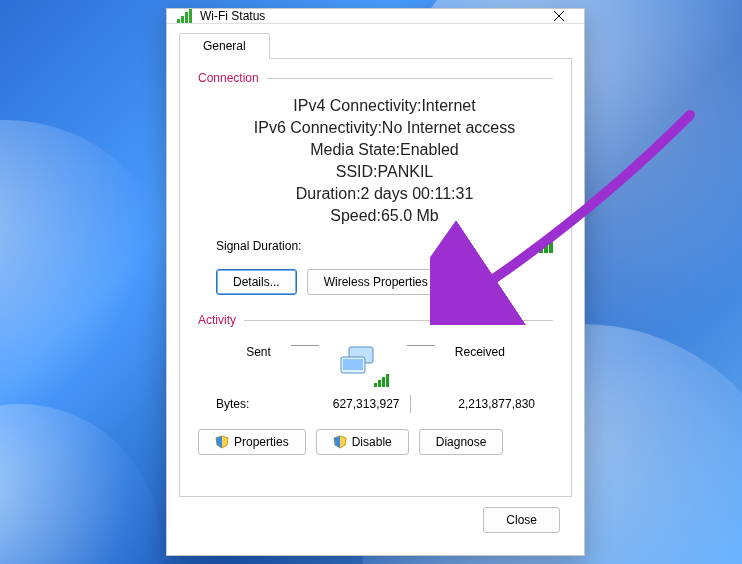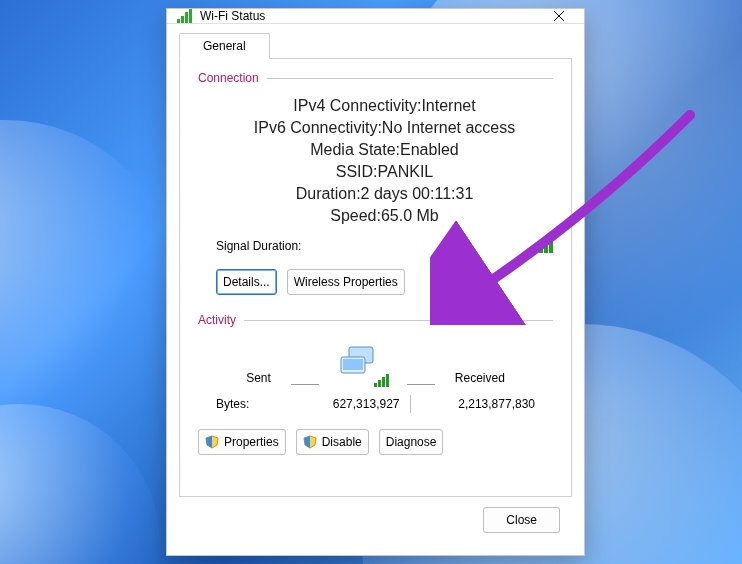--- a/index.html
+++ b/index.html
@@ -108,34 +108,34 @@
   .signal-bars { display: flex; align-items: flex-end; gap: 1px; height: 20px; }
   .signal-bars span { width: 4px; background: #1e9e1e; }
   .signal-bars span:nth-child(1){height:5px}
   .signal-bars span:nth-child(2){height:9px}
   .signal-bars span:nth-child(3){height:13px}
   .signal-bars span:nth-child(4){height:17px}
   .signal-bars span:nth-child(5){height:20px}
 
   .btnrow { display: flex; gap: 10px; margin: 10px 0 6px 18px; }
   .btn {
-    padding: 5px 6px;
+    padding: 5px 16px;
     font-size: 12px;
     background: #fdfdfd;
     border: 1px solid #bfbfbf;
     border-radius: 3px;
     display: inline-flex;
     align-items: center;
     gap: 5px;
     cursor: default;
   }
   .btn.focus { border-color: #2a72c8; box-shadow: inset 0 0 0 1px #7bb2ec; }
 
   .activity-body { padding: 4px 18px 2px 18px; }
-  .sent-recv { display: flex; align-items: flex-end; justify-content: center; gap: 20px; margin: 4px 0 10px 0; }
+  .sent-recv { display: flex; align-items: flex-start; justify-content: center; gap: 20px; margin: 4px 0 10px 0; }
   .sent-recv .lbl { font-size: 12px; }
   .sent-recv .dash { width: 28px; height: 1px; background: #999; }
   .monitor-icon { width: 48px; height: 40px; position: relative; }
   .monitor-icon .sigmini { position: absolute; right: -2px; bottom: -2px; display: flex; gap: 1px; align-items: flex-end;}
   .monitor-icon .sigmini span { width:3px; background:#1e9e1e; }
   .monitor-icon .sigmini span:nth-child(1){height:4px}
   .monitor-icon .sigmini span:nth-child(2){height:7px}
   .monitor-icon .sigmini span:nth-child(3){height:10px}
   .monitor-icon .sigmini span:nth-child(4){height:13px}
 

